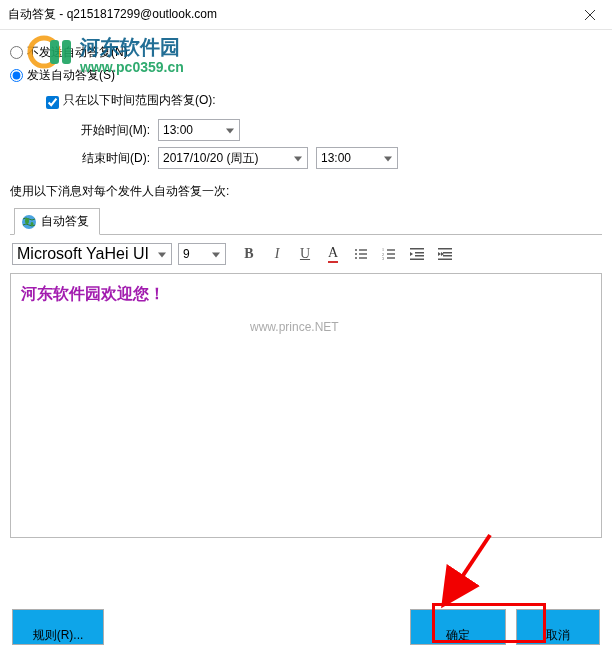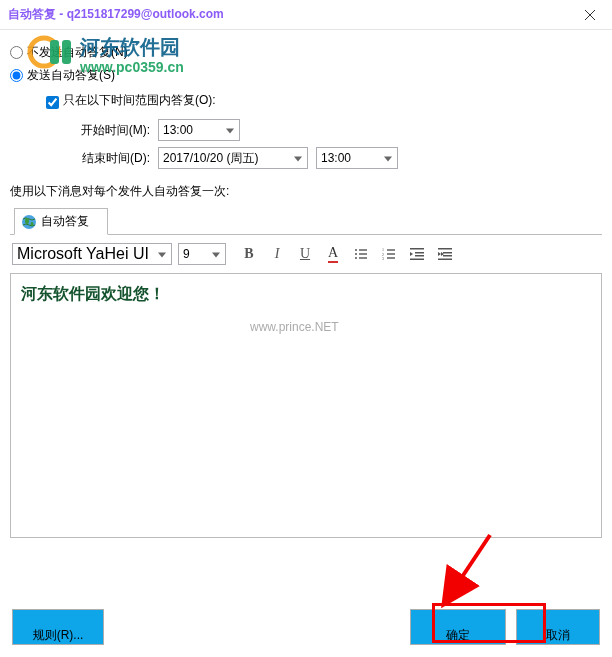--- a/index.html
+++ b/index.html
@@ -1,19 +1,19 @@
 <!DOCTYPE html>
 <html><head>
   <meta charset="utf-8">
   <style>
     * { box-sizing: border-box; margin: 0; padding: 0; }
     body { font-family: "Microsoft YaHei", Tahoma, sans-serif; font-size: 12px; background: #fff; width: 612px; height: 657px; position: relative; overflow: hidden; }
     
     .titlebar { height: 30px; background: #fff; border-bottom: 1px solid #e5e5e5; display: flex; align-items: center; justify-content: space-between; padding: 0 0 0 8px; }
-    .titlebar .title { color: #8b5cf6; font-weight: bold; }
+    .titlebar .title { color: #000000; }
     .titlebar .close { width: 45px; height: 29px; display: flex; align-items: center; justify-content: center; cursor: pointer; }
     
     .content { padding: 8px 10px 10px 10px; }
     
     .radio-row { display: flex; align-items: center; margin: 6px 0; }
     .radio-row input[type="radio"] { margin-right: 4px; }
     .radio-row.indented { margin-left: 0; }
     
     .checkbox-row { margin: 8px 0 10px 36px; display: flex; align-items: flex-end; }
     .checkbox-row input { margin-right: 4px; accent-color: #0078d7; }
@@ -21,32 +21,32 @@
     .time-row { margin: 6px 0 6px 60px; display: flex; align-items: center; gap: 8px; }
     .time-row .label { width: 80px; text-align: right; }
     .time-row select, .time-row .combo { height: 22px; border: 1px solid #abadb3; background: #fff; padding: 0 18px 0 4px; font-size: 12px; font-family: inherit; position: relative; display: inline-flex; align-items: center; }
     .combo { width: 150px; }
     .combo.short { width: 82px; }
     .combo::after { content: ""; position: absolute; right: 5px; top: 50%; transform: translateY(-30%); border-left: 4px solid transparent; border-right: 4px solid transparent; border-top: 5px solid #666; }
     
     .section-label { margin: 14px 0 8px 0; }
     
     .tabs { border-bottom: 1px solid #bbb; margin-top: 6px; }
-    .tab { display: inline-flex; align-items: center; border: 1px solid #bbb; border-bottom: 1px solid #fff; background: #fff; padding: 4px 18px 4px 6px; margin-bottom: -1px; margin-left: 4px; gap: 4px; }
+    .tab { display: inline-flex; align-items: center; border: 1px solid #bbb; border-bottom: 1px solid #fff; background: #fff; padding: 4px 10px 4px 6px; margin-bottom: -1px; margin-left: 4px; gap: 4px; }
     .tab .globe { width: 16px; height: 16px; }
     
     .toolbar { display: flex; align-items: center; gap: 6px; padding: 8px 2px; }
     .toolbar .font-family { width: 160px; height: 22px; border: 1px solid #abadb3; padding: 0 18px 0 4px; font-size: 16px; position: relative; display: inline-flex; align-items: center; background: #fff; }
     .toolbar .font-family::after, .toolbar .font-size::after { content: ""; position: absolute; right: 5px; top: 50%; transform: translateY(-30%); border-left: 4px solid transparent; border-right: 4px solid transparent; border-top: 5px solid #666; }
     .toolbar .font-size { width: 48px; height: 22px; border: 1px solid #abadb3; padding: 0 18px 0 4px; font-size: 12px; position: relative; display: inline-flex; align-items: center; background: #fff; }
     .toolbar .tbtn { width: 22px; height: 22px; display: inline-flex; align-items: center; justify-content: center; cursor: pointer; color: #555; font-family: "Times New Roman", serif; font-size: 14px; }
     .toolbar .sep { width: 0; height: 18px; }
     
     .editor { border: 1px solid #bbb; height: 265px; padding: 10px; overflow: auto; background: #fff; }
-    .editor .msg { font-size: 16px; font-weight: bold; color: #14532d; }
+    .editor .msg { font-size: 16px; font-weight: bold; color: #a21caf; }
     .faint { position: absolute; left: 250px; top: 320px; color: #737373; font-size: 12px; pointer-events: none; opacity: .6; }
     
     .button-bar { position: absolute; bottom: 12px; left: 12px; right: 12px; display: flex; align-items: center; }
     .button-bar .spacer { flex: 1; }
     .btn { min-width: 84px; height: 26px; border: 1px solid #adadad; background: #0ea5e9; font-size: 12px; font-family: inherit; padding: 17px 10px; cursor: pointer; }
     .btn.rules { width: 92px; }
     .btn.ok { width: 96px; margin-right: 10px; }
     .btn.cancel { width: 70px; }
     
     .highlight-ok { position: absolute; border: 3px solid #f20000; pointer-events: none; }

